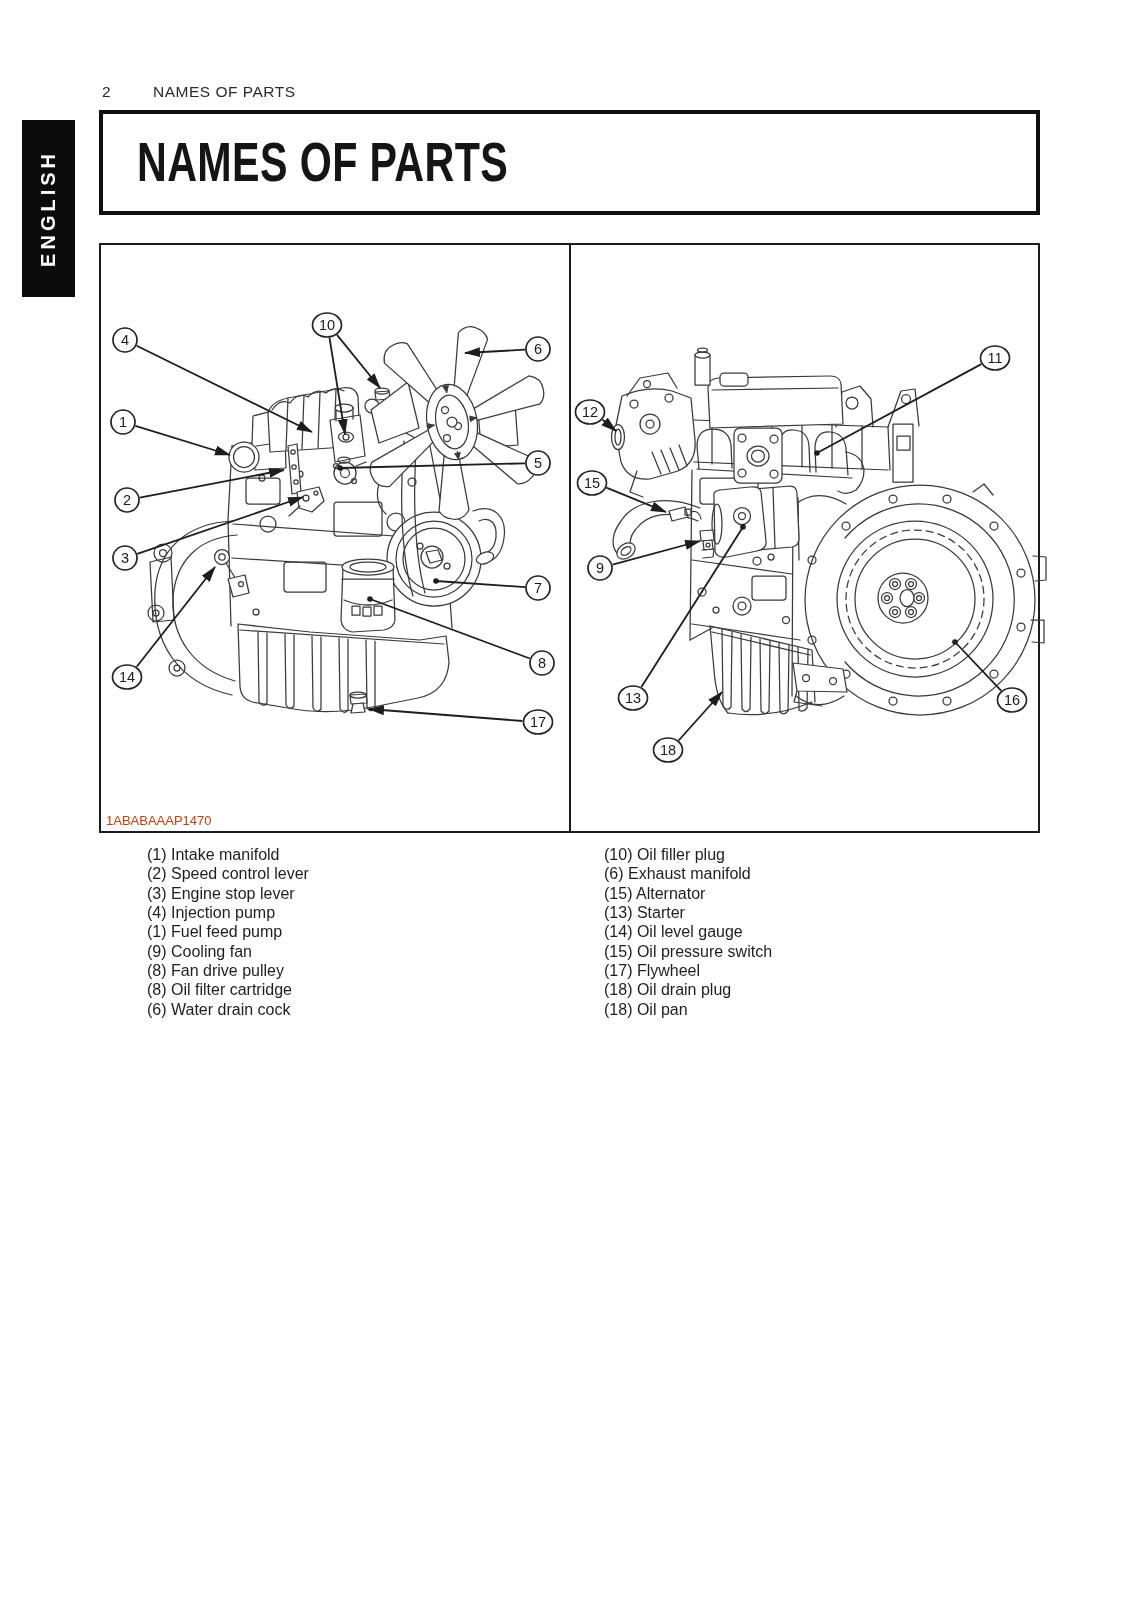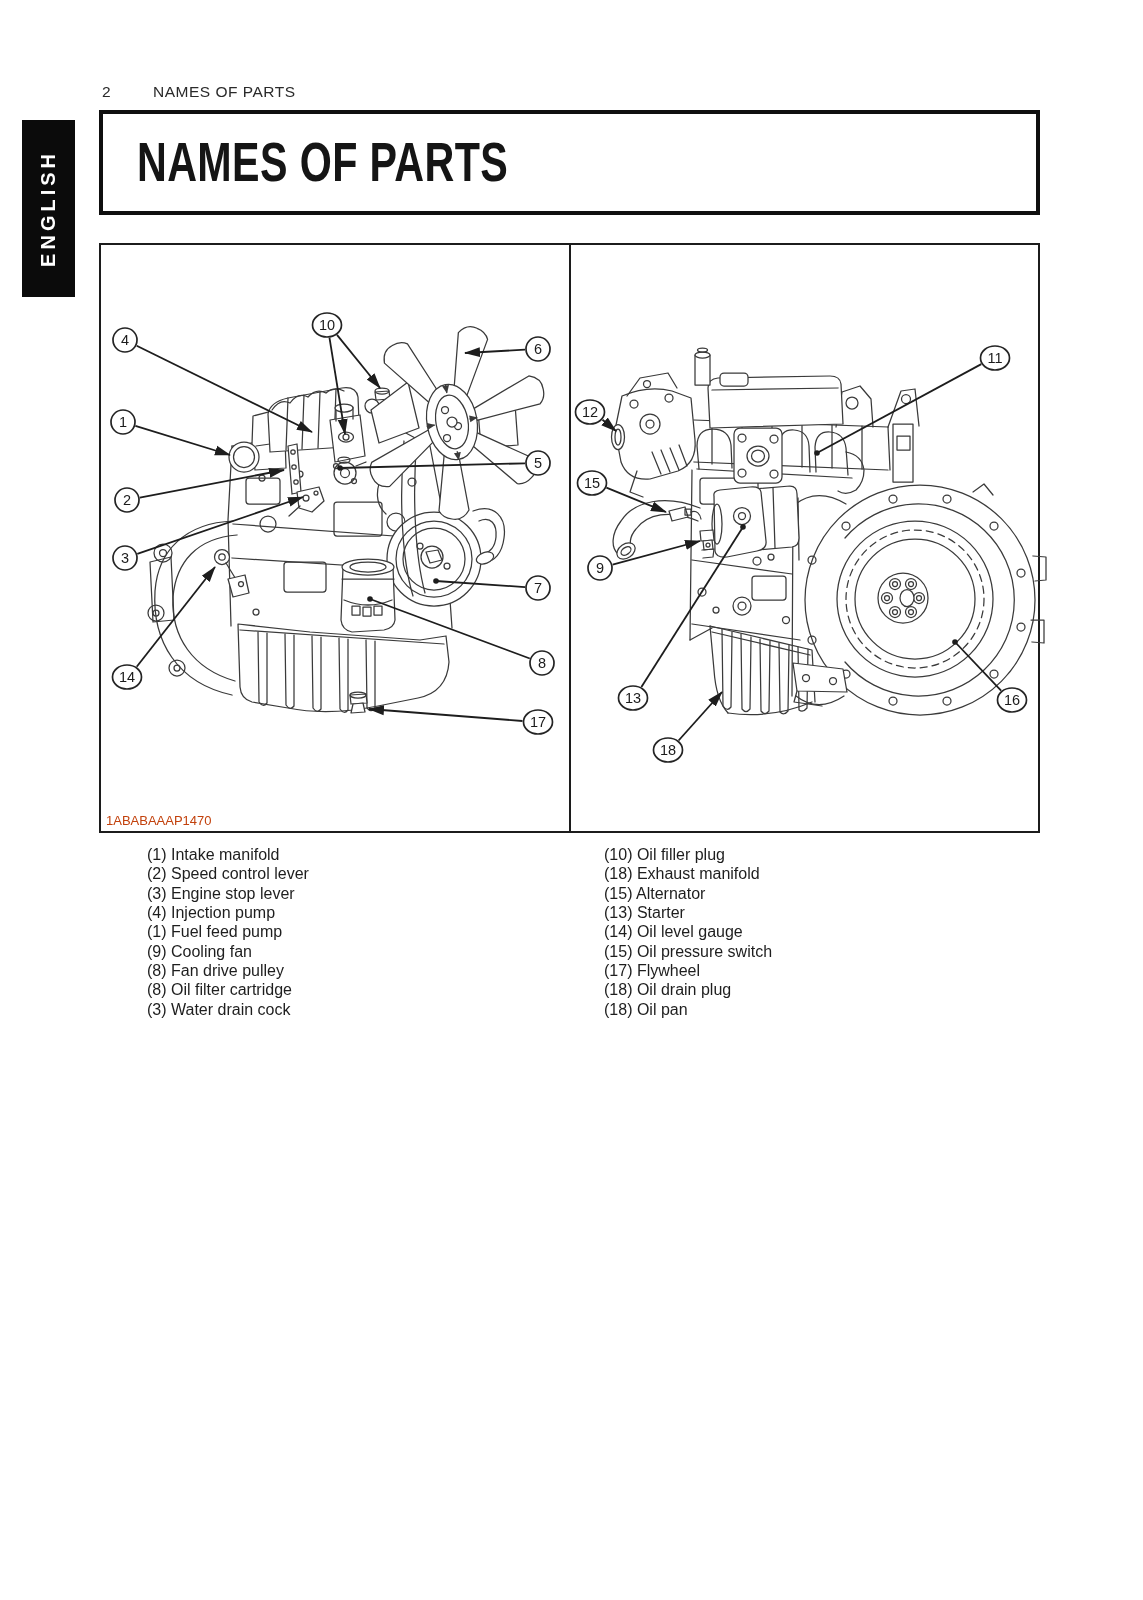--- a/index.html
+++ b/index.html
@@ -509,25 +509,25 @@
 
   <div class="col col-left" id="col-left">
       <div class="part-item">(1) Intake manifold</div>
       <div class="part-item">(2) Speed control lever</div>
       <div class="part-item">(3) Engine stop lever</div>
       <div class="part-item">(4) Injection pump</div>
       <div class="part-item">(1) Fuel feed pump</div>
       <div class="part-item">(9) Cooling fan</div>
       <div class="part-item">(8) Fan drive pulley</div>
       <div class="part-item">(8) Oil filter cartridge</div>
-      <div class="part-item">(3) Water drain cock</div>
+      <div class="part-item">(6) Water drain cock</div>
     </div>
   <div class="col col-right" id="col-right">
       <div class="part-item">(10) Oil filler plug</div>
-      <div class="part-item">(18) Exhaust manifold</div>
+      <div class="part-item">(6) Exhaust manifold</div>
       <div class="part-item">(15) Alternator</div>
       <div class="part-item">(13) Starter</div>
       <div class="part-item">(14) Oil level gauge</div>
       <div class="part-item">(15) Oil pressure switch</div>
       <div class="part-item">(17) Flywheel</div>
       <div class="part-item">(18) Oil drain plug</div>
       <div class="part-item">(18) Oil pan</div>
     </div>
 
 </div>

